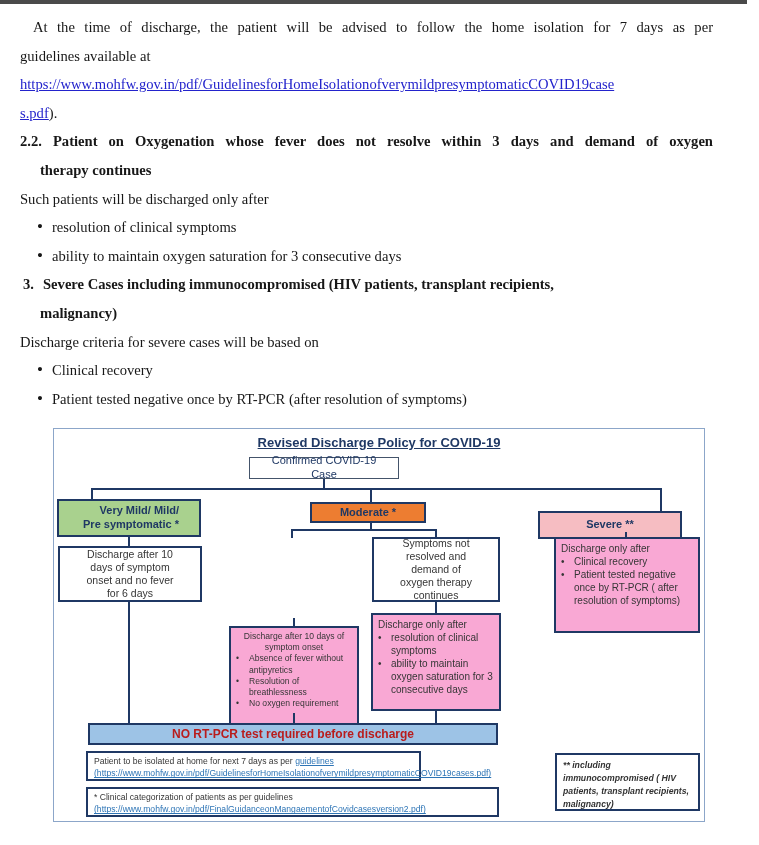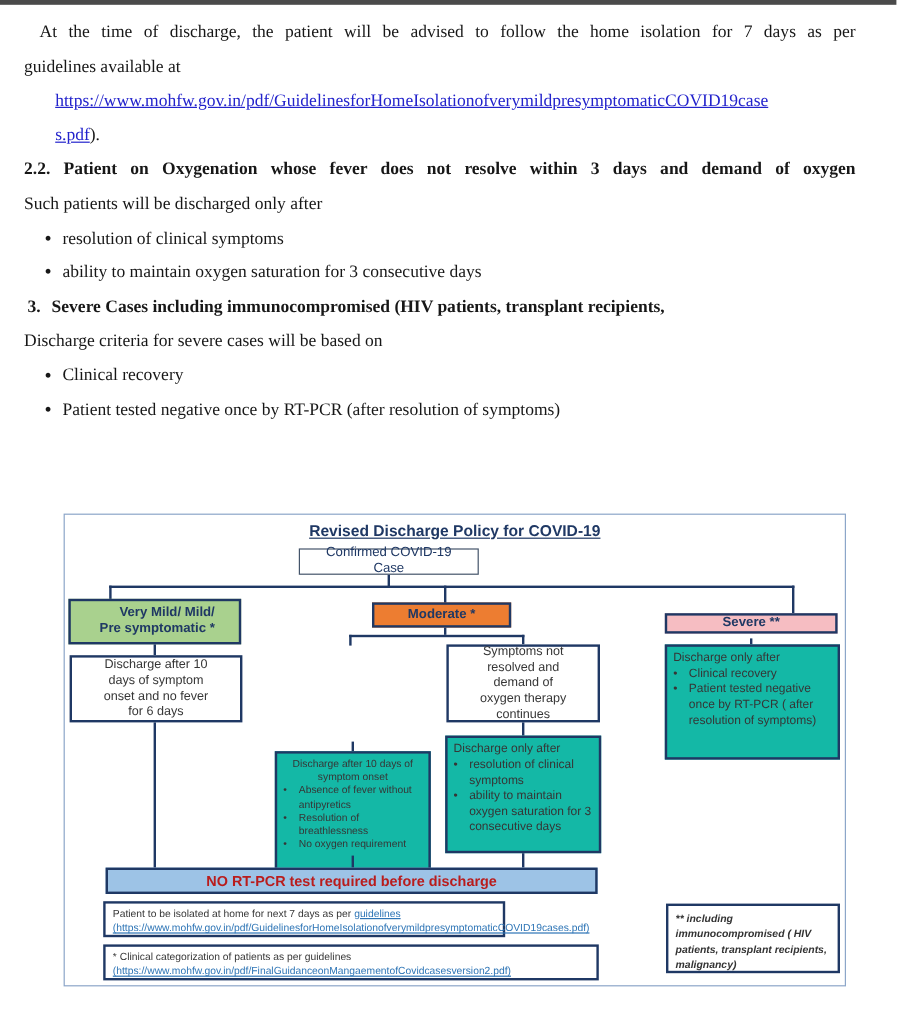--- a/index.html
+++ b/index.html
@@ -12,21 +12,21 @@
 
   
   .doc{
     position:absolute;left:20px;top:13px;width:693px;
     font-size:14.6px;line-height:28.6px;color:#171717;
   }
   .doc .jline{text-align:justify;text-align-last:justify;}
   .doc .findent{padding-left:13px;}
   .doc .bold{font-weight:bold;}
   .doc .indent1{padding-left:20px;}
-  .doclink{color:#2323cc;text-decoration:underline;cursor:pointer;margin-left:26px;}
+  .doclink{color:#2323cc;text-decoration:underline;cursor:pointer;}
   .doc-ul{list-style:none;margin:0;padding:0;}
   .doc-ul li{position:relative;padding-left:32px;}
   .doc-ul li::before{content:"\2022";position:absolute;left:17px;top:0;font-size:17px;}
   .h3row{display:flex;}
   .h3num{width:20px;padding-left:3px;flex:none;}
 
   
   .fc{
     position:absolute;left:53px;top:428px;width:650px;height:392px;
     border:1px solid var(--outer_border);
@@ -45,21 +45,21 @@
   .cat{font-weight:bold;font-size:11px;color:#1f3864;}
   .fill-green{background:var(--green);}
   .fill-orange{background:var(--orange);}
   .fill-pink{background:var(--pink);}
   .fill-bar{background:var(--bar_blue);}
   .vline{position:absolute;width:2px;background:var(--box_border);}
   .hline{position:absolute;height:2px;background:var(--box_border);}
   .confirmed{font-size:11px;color:#1f3864;border-width:1.5px;border-color:#44546a;}
   .detail{font-size:10.5px;}
   .listbox{
-    position:absolute;border:2px solid var(--box_border);background:#14b8a6;
+    position:absolute;border:2px solid var(--box_border);background:#f9a8d4;
     padding:3px 5px;line-height:1.3;text-align:left;
   }
   .listbox .hdr{display:block;}
   .listbox .hdr.center{text-align:center;}
   .fc-ul{list-style:none;margin:0;padding:0;}
   .fc-ul li{padding-left:13px;text-indent:-13px;}
   .fc-ul li::before{content:"\2022";display:inline-block;width:13px;text-indent:0;}
   .small{font-size:8.6px;}
   .mid{font-size:10px;}
   .bar{font-weight:bold;font-size:12px;color:#b91c1c;}
@@ -73,50 +73,52 @@
 <body>
 
 <div class="top-strip"></div>
 
 <div class="doc">
   <div class="jline findent">At the time of discharge, the patient will be advised to follow the home isolation for 7 days as per</div>
   <div>guidelines available at</div>
   <div><a class="doclink">https://www.mohfw.gov.in/pdf/GuidelinesforHomeIsolationofverymildpresymptomaticCOVID19case</a></div>
   <div><a class="doclink">s.pdf</a><span>).</span></div>
   <div class="bold jline">2.2. Patient on Oxygenation whose fever does not resolve within 3 days and demand of oxygen</div>
+  <div class="bold indent1">therapy continues</div>
   <div>Such patients will be discharged only after</div>
   <ul class="doc-ul">
       <li>resolution of clinical symptoms</li>
       <li>ability to maintain oxygen saturation for 3 consecutive days</li>
     </ul>
   <div class="bold h3row">
     <span class="h3num">3.</span>
     <span>Severe Cases including immunocompromised (HIV patients, transplant recipients,</span>
   </div>
+  <div class="bold indent1">malignancy)</div>
   <div>Discharge criteria for severe cases will be based on</div>
   <ul class="doc-ul">
       <li>Clinical recovery</li>
       <li>Patient tested negative once by RT-PCR (after resolution of symptoms)</li>
     </ul>
 </div>
 
 <div class="fc">
   <div class="fc-title">Revised Discharge Policy for COVID-19</div>
 
   <div class="fcbox confirmed" style="left:195px;top:28px;width:150px;height:22px;">Confirmed  COVID-19 Case</div>
 
   <div class="vline" style="left:269px;top:50px;height:10px;"></div>
   <div class="hline" style="left:37px;top:59px;width:571px;"></div>
   <div class="vline" style="left:37px;top:59px;height:13px;"></div>
   <div class="vline" style="left:316px;top:59px;height:15px;"></div>
   <div class="vline" style="left:606px;top:59px;height:23px;"></div>
 
   <div class="fcbox cat fill-green" style="left:3px;top:70px;width:144px;height:38px;text-align:right;">Very Mild/ Mild/ Pre symptomatic *</div>
   <div class="fcbox cat fill-orange" style="left:256px;top:73px;width:116px;height:21px;">Moderate *</div>
-  <div class="fcbox cat fill-pink" style="left:500px;top:82px;width:144px;height:17px;text-align:right;">Severe **</div>
+  <div class="fcbox cat fill-pink" style="left:484px;top:82px;width:144px;height:28px;text-align:right;">Severe **</div>
 
   <div class="vline" style="left:74px;top:108px;height:9px;"></div>
   <div class="fcbox detail" style="left:4px;top:117px;width:144px;height:56px;">Discharge after 10 days of symptom onset and no fever for 6 days</div>
   <div class="vline" style="left:74px;top:173px;height:121px;"></div>
 
   <div class="vline" style="left:316px;top:94px;height:6px;"></div>
   <div class="hline" style="left:237px;top:100px;width:146px;"></div>
   <div class="vline" style="left:237px;top:100px;height:9px;"></div>
   <div class="vline" style="left:381px;top:100px;height:8px;"></div>
 

